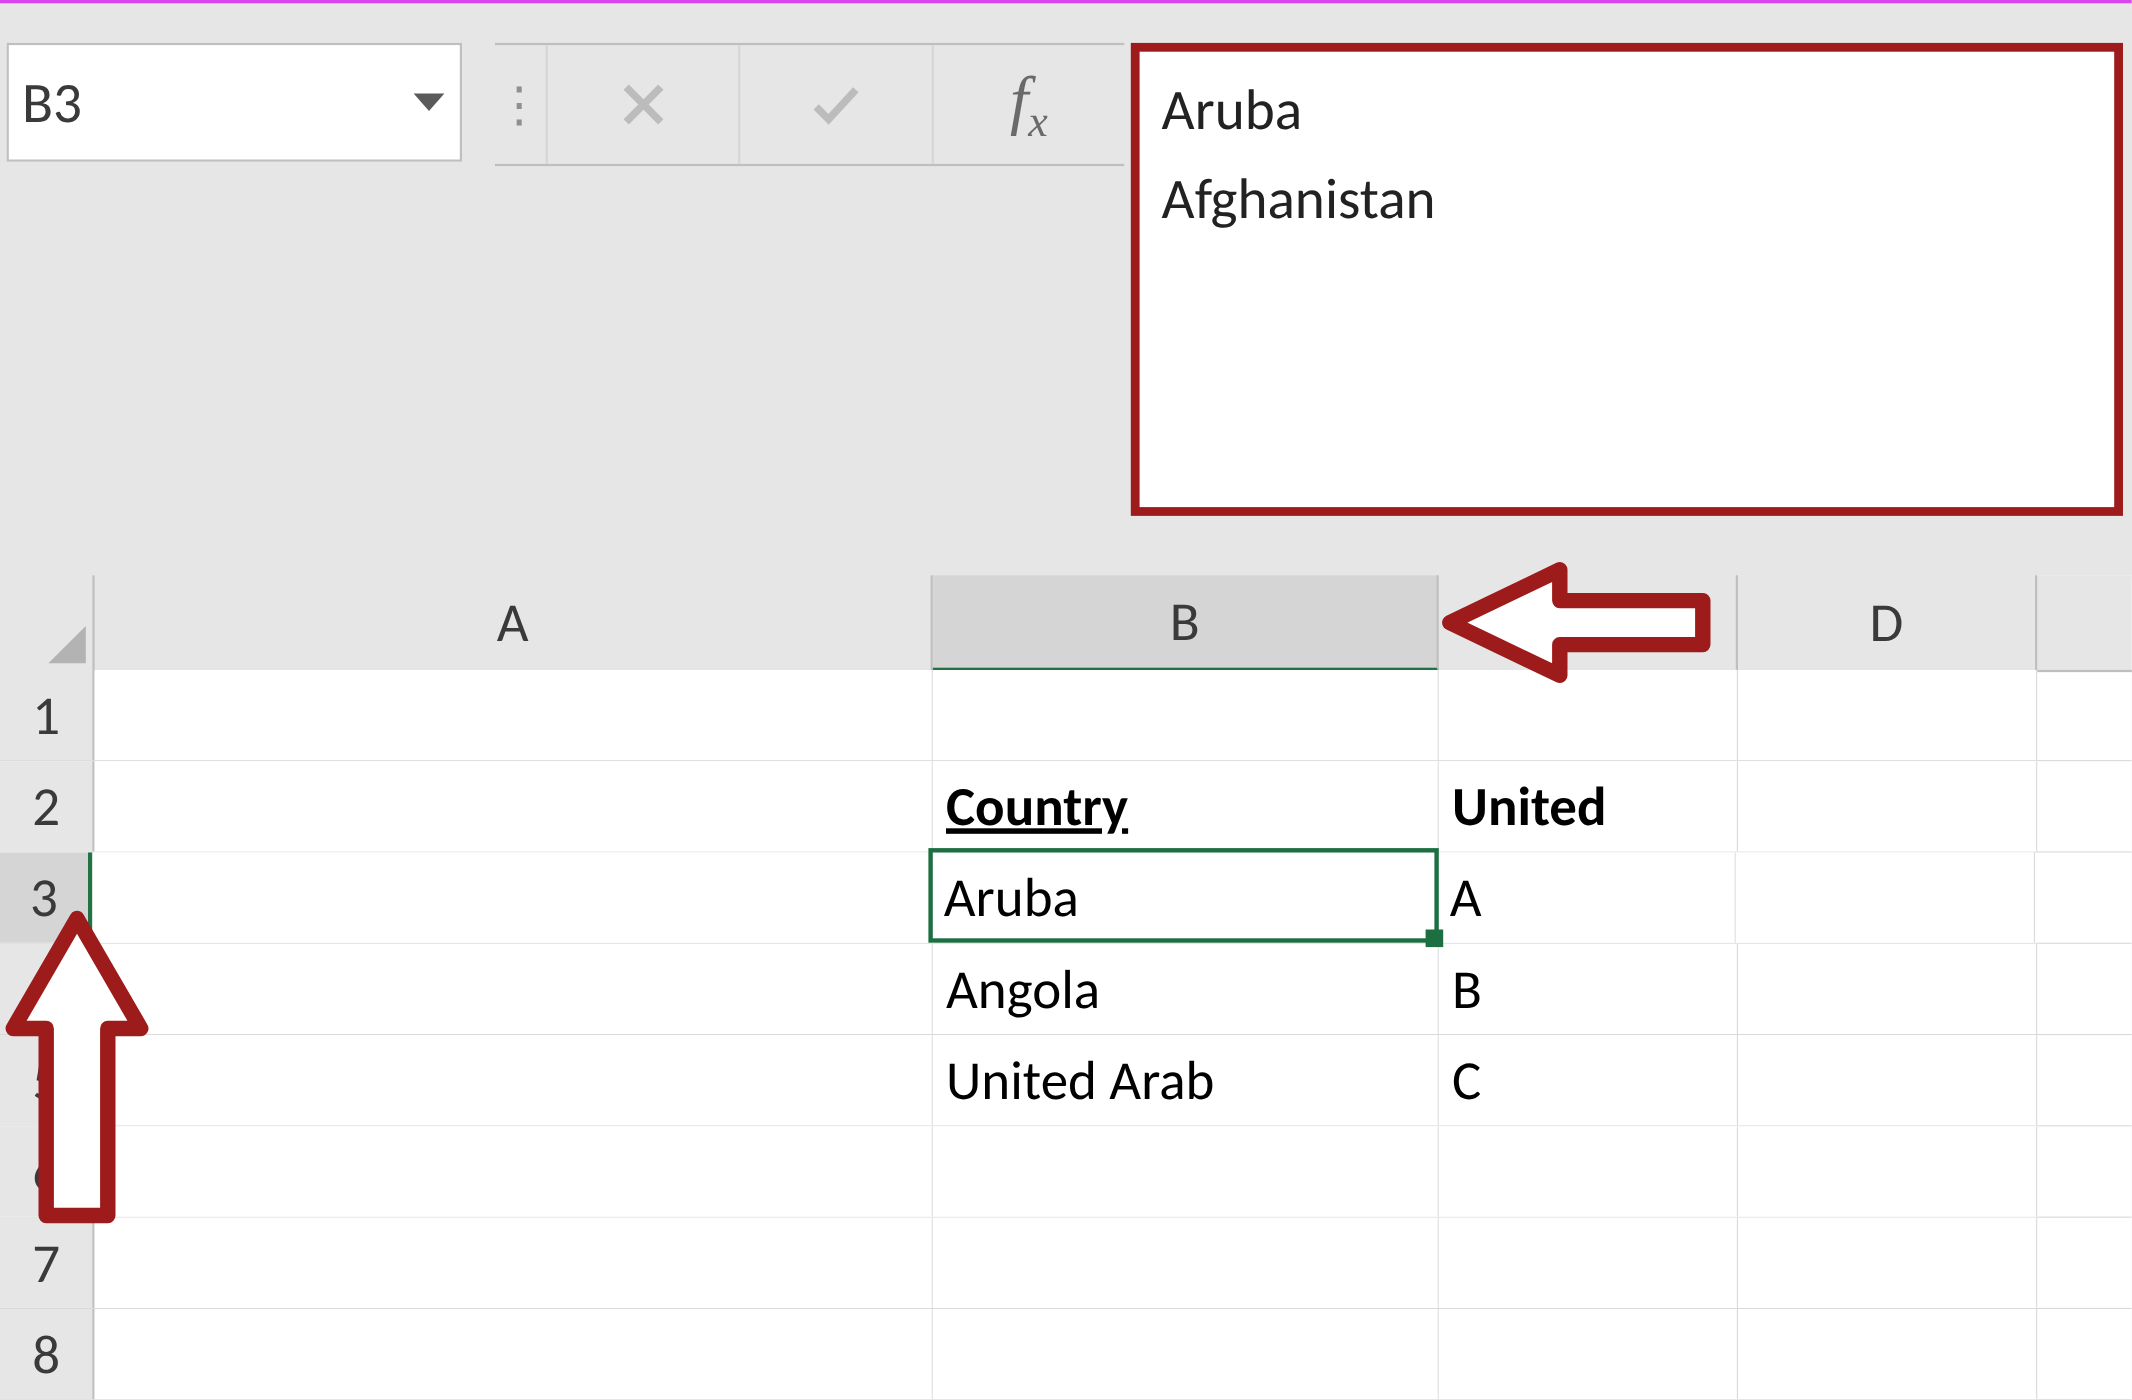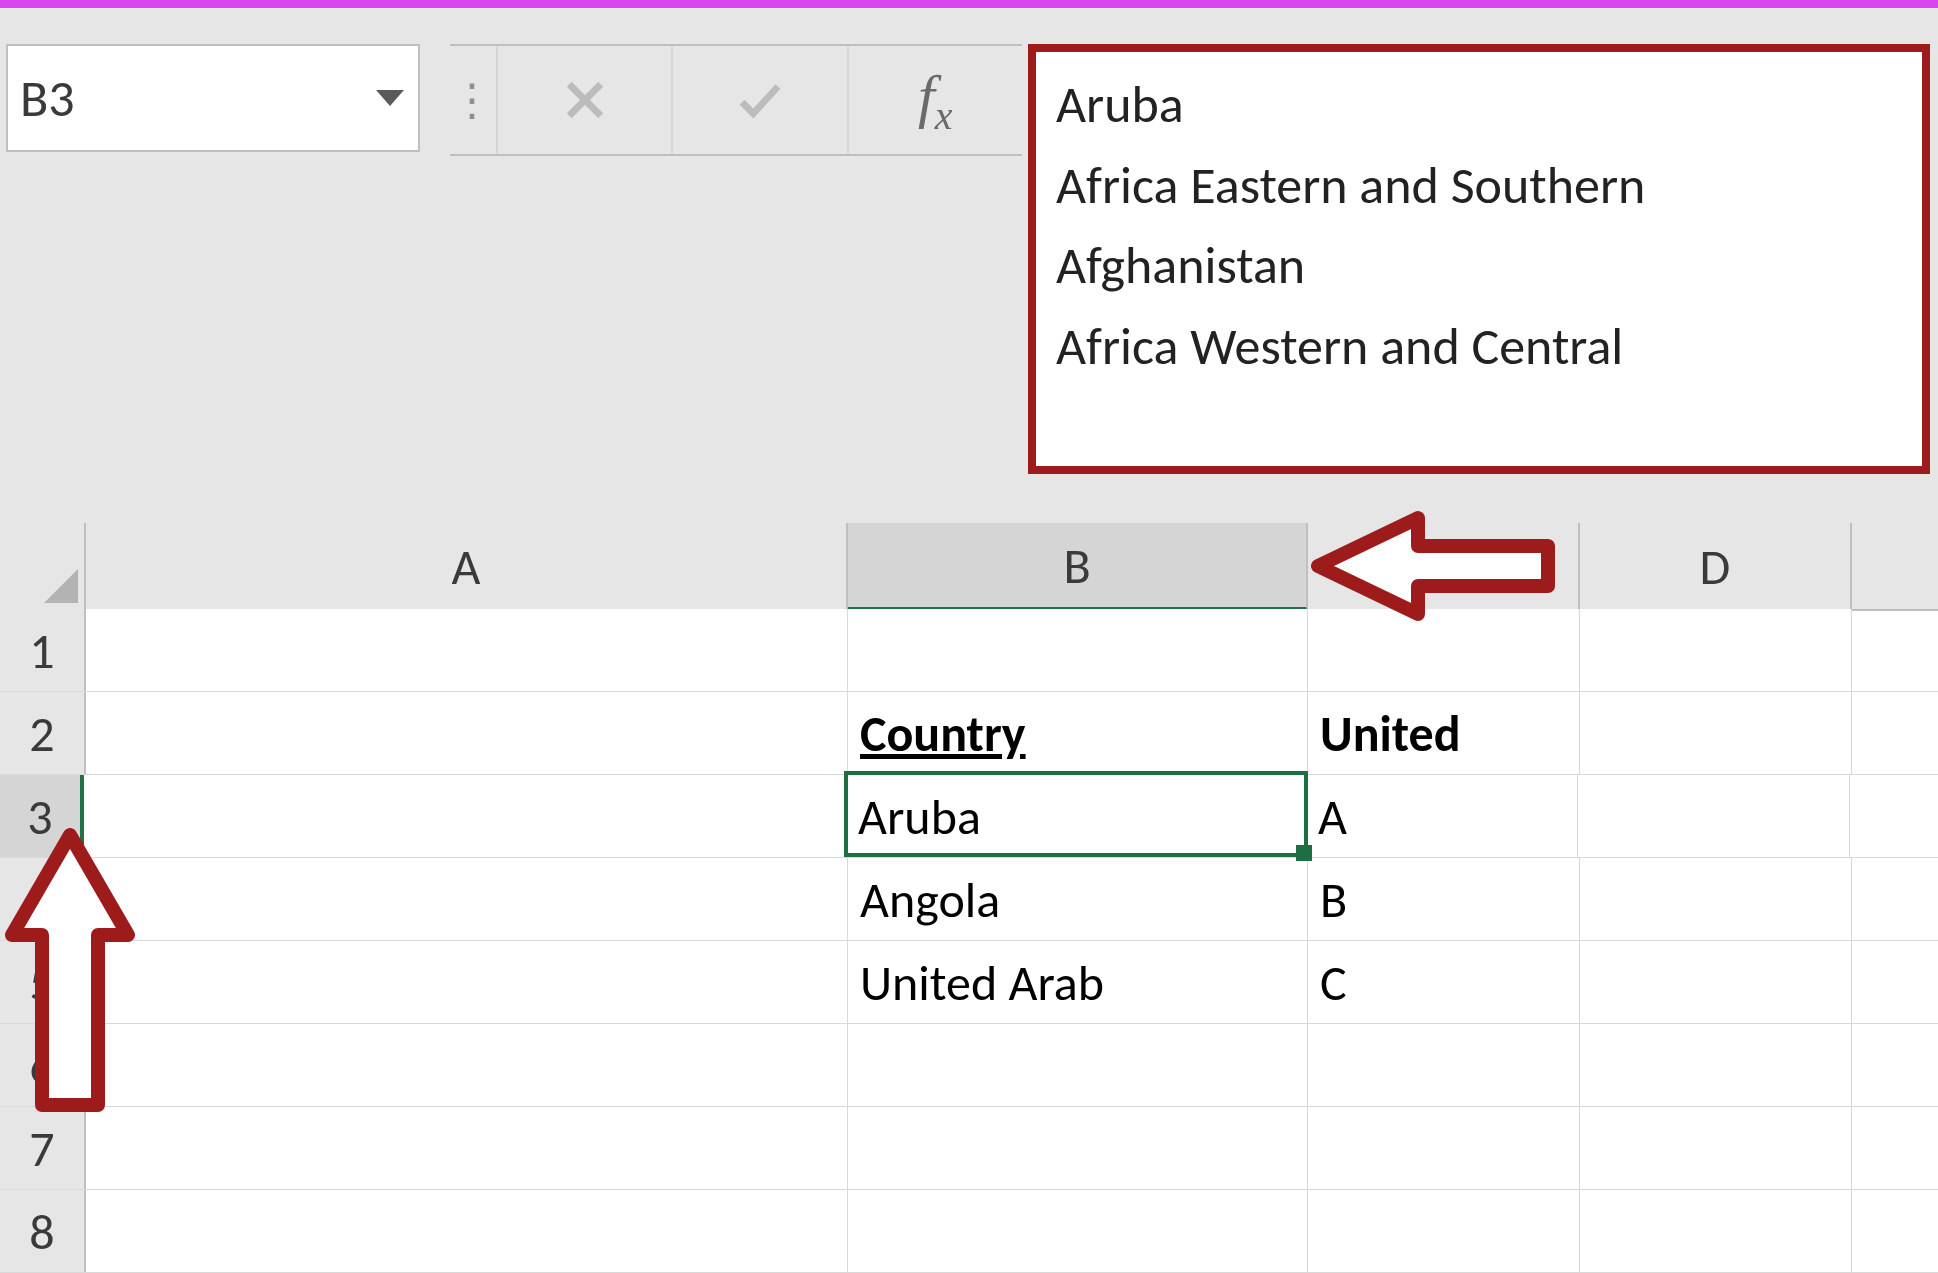--- a/index.html
+++ b/index.html
@@ -10,21 +10,21 @@
     font-family: Calibri, "Segoe UI", Arial, sans-serif;
     background: #e6e6e6;
     overflow: hidden;
   }
 
   
   .topbar {
     position: relative;
     height: 521px;
     background: #e6e6e6;
-    border-top: 8px solid #d946ef;
+    border-top: 3px solid #d946ef;
     border-bottom: 2px solid #bfbfbf;
   }
   .namebox {
     position: absolute;
     left: 6px;
     top: 36px;
     width: 414px;
     height: 108px;
     background: #ffffff;
     border: 2px solid #bfbfbf;
@@ -218,23 +218,21 @@
         <polyline points="4,13 9,18 20,6"></polyline>
       </svg>
     </div>
     <div class="cell fx">
       <span>f<sub>x</sub></span>
     </div>
   </div>
 
   <div class="formulabox">
     <div>Aruba</div>
-    <div>Africa Eastern and Southern</div>
     <div>Afghanistan</div>
-    <div>Africa Western and Central</div>
   </div>
 </div>
 
 <div class="grid">
 
   <div class="colheaders">
     <div class="corner"></div>
     <div class="ch" id="ch-A" style="width: 762px;">A</div>
     <div class="ch sel" id="ch-B" style="width: 460px;">B</div>
     <div class="ch" id="ch-C" style="width: 272px;">C</div>

